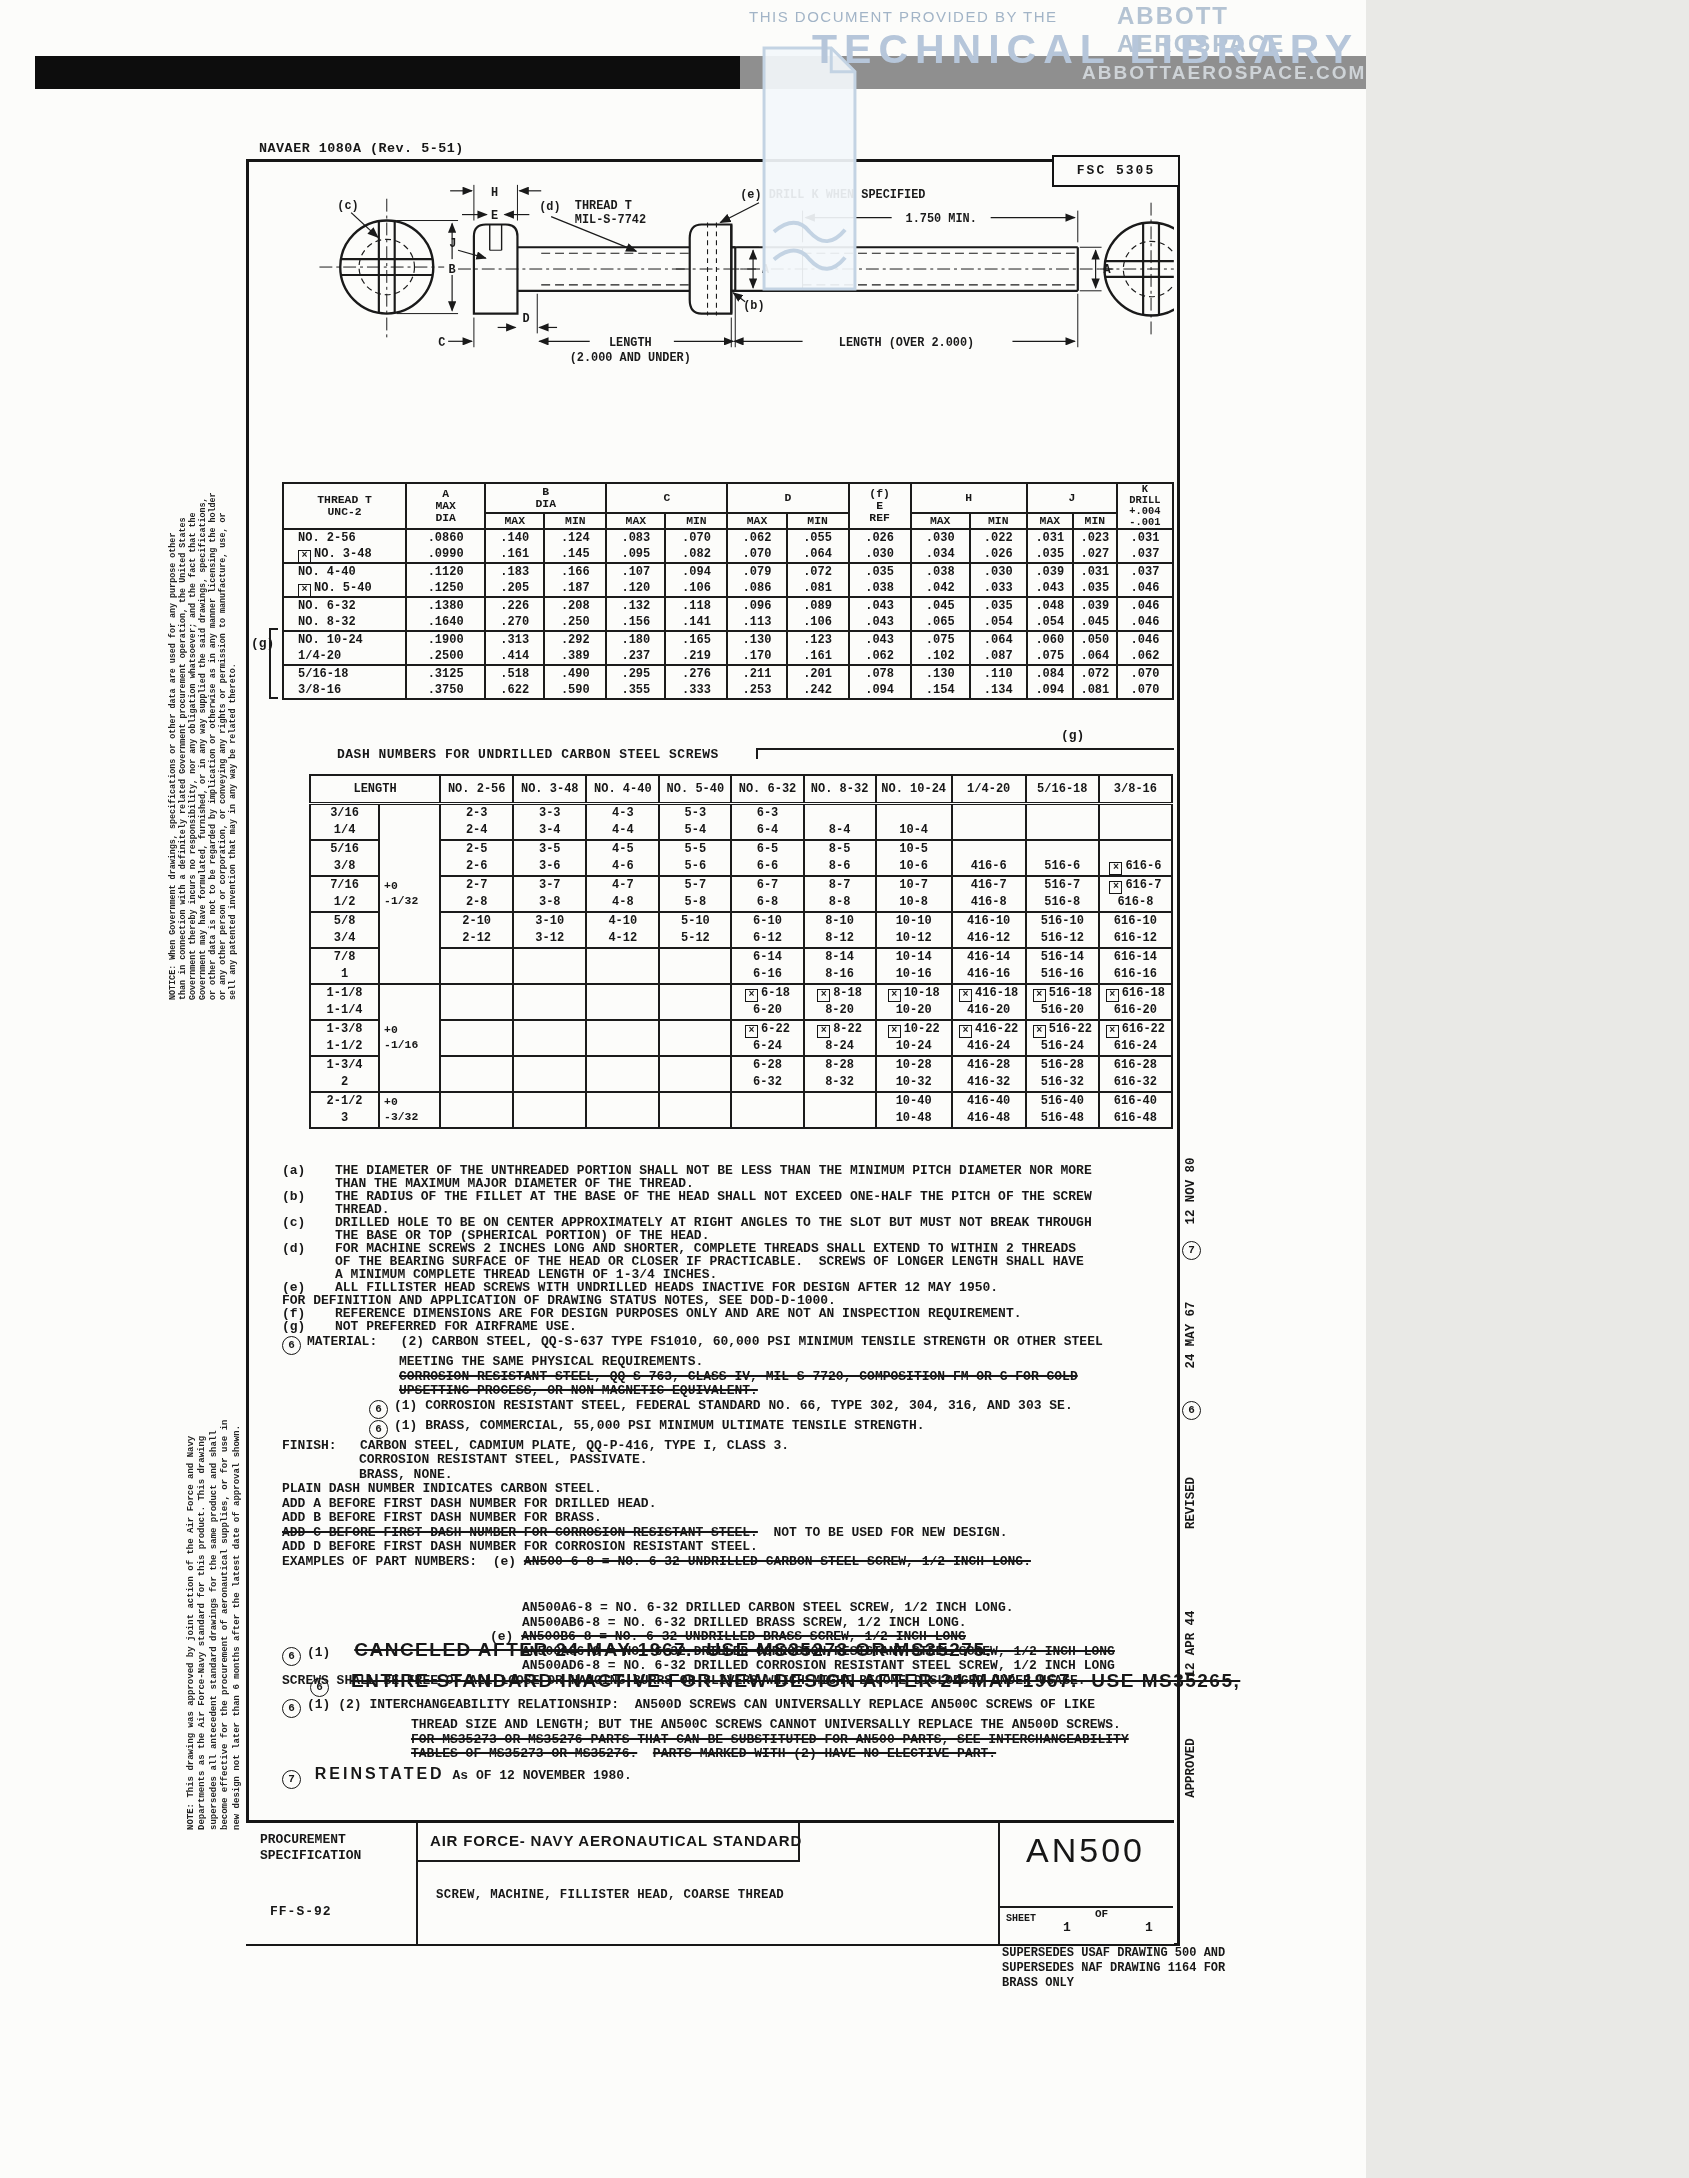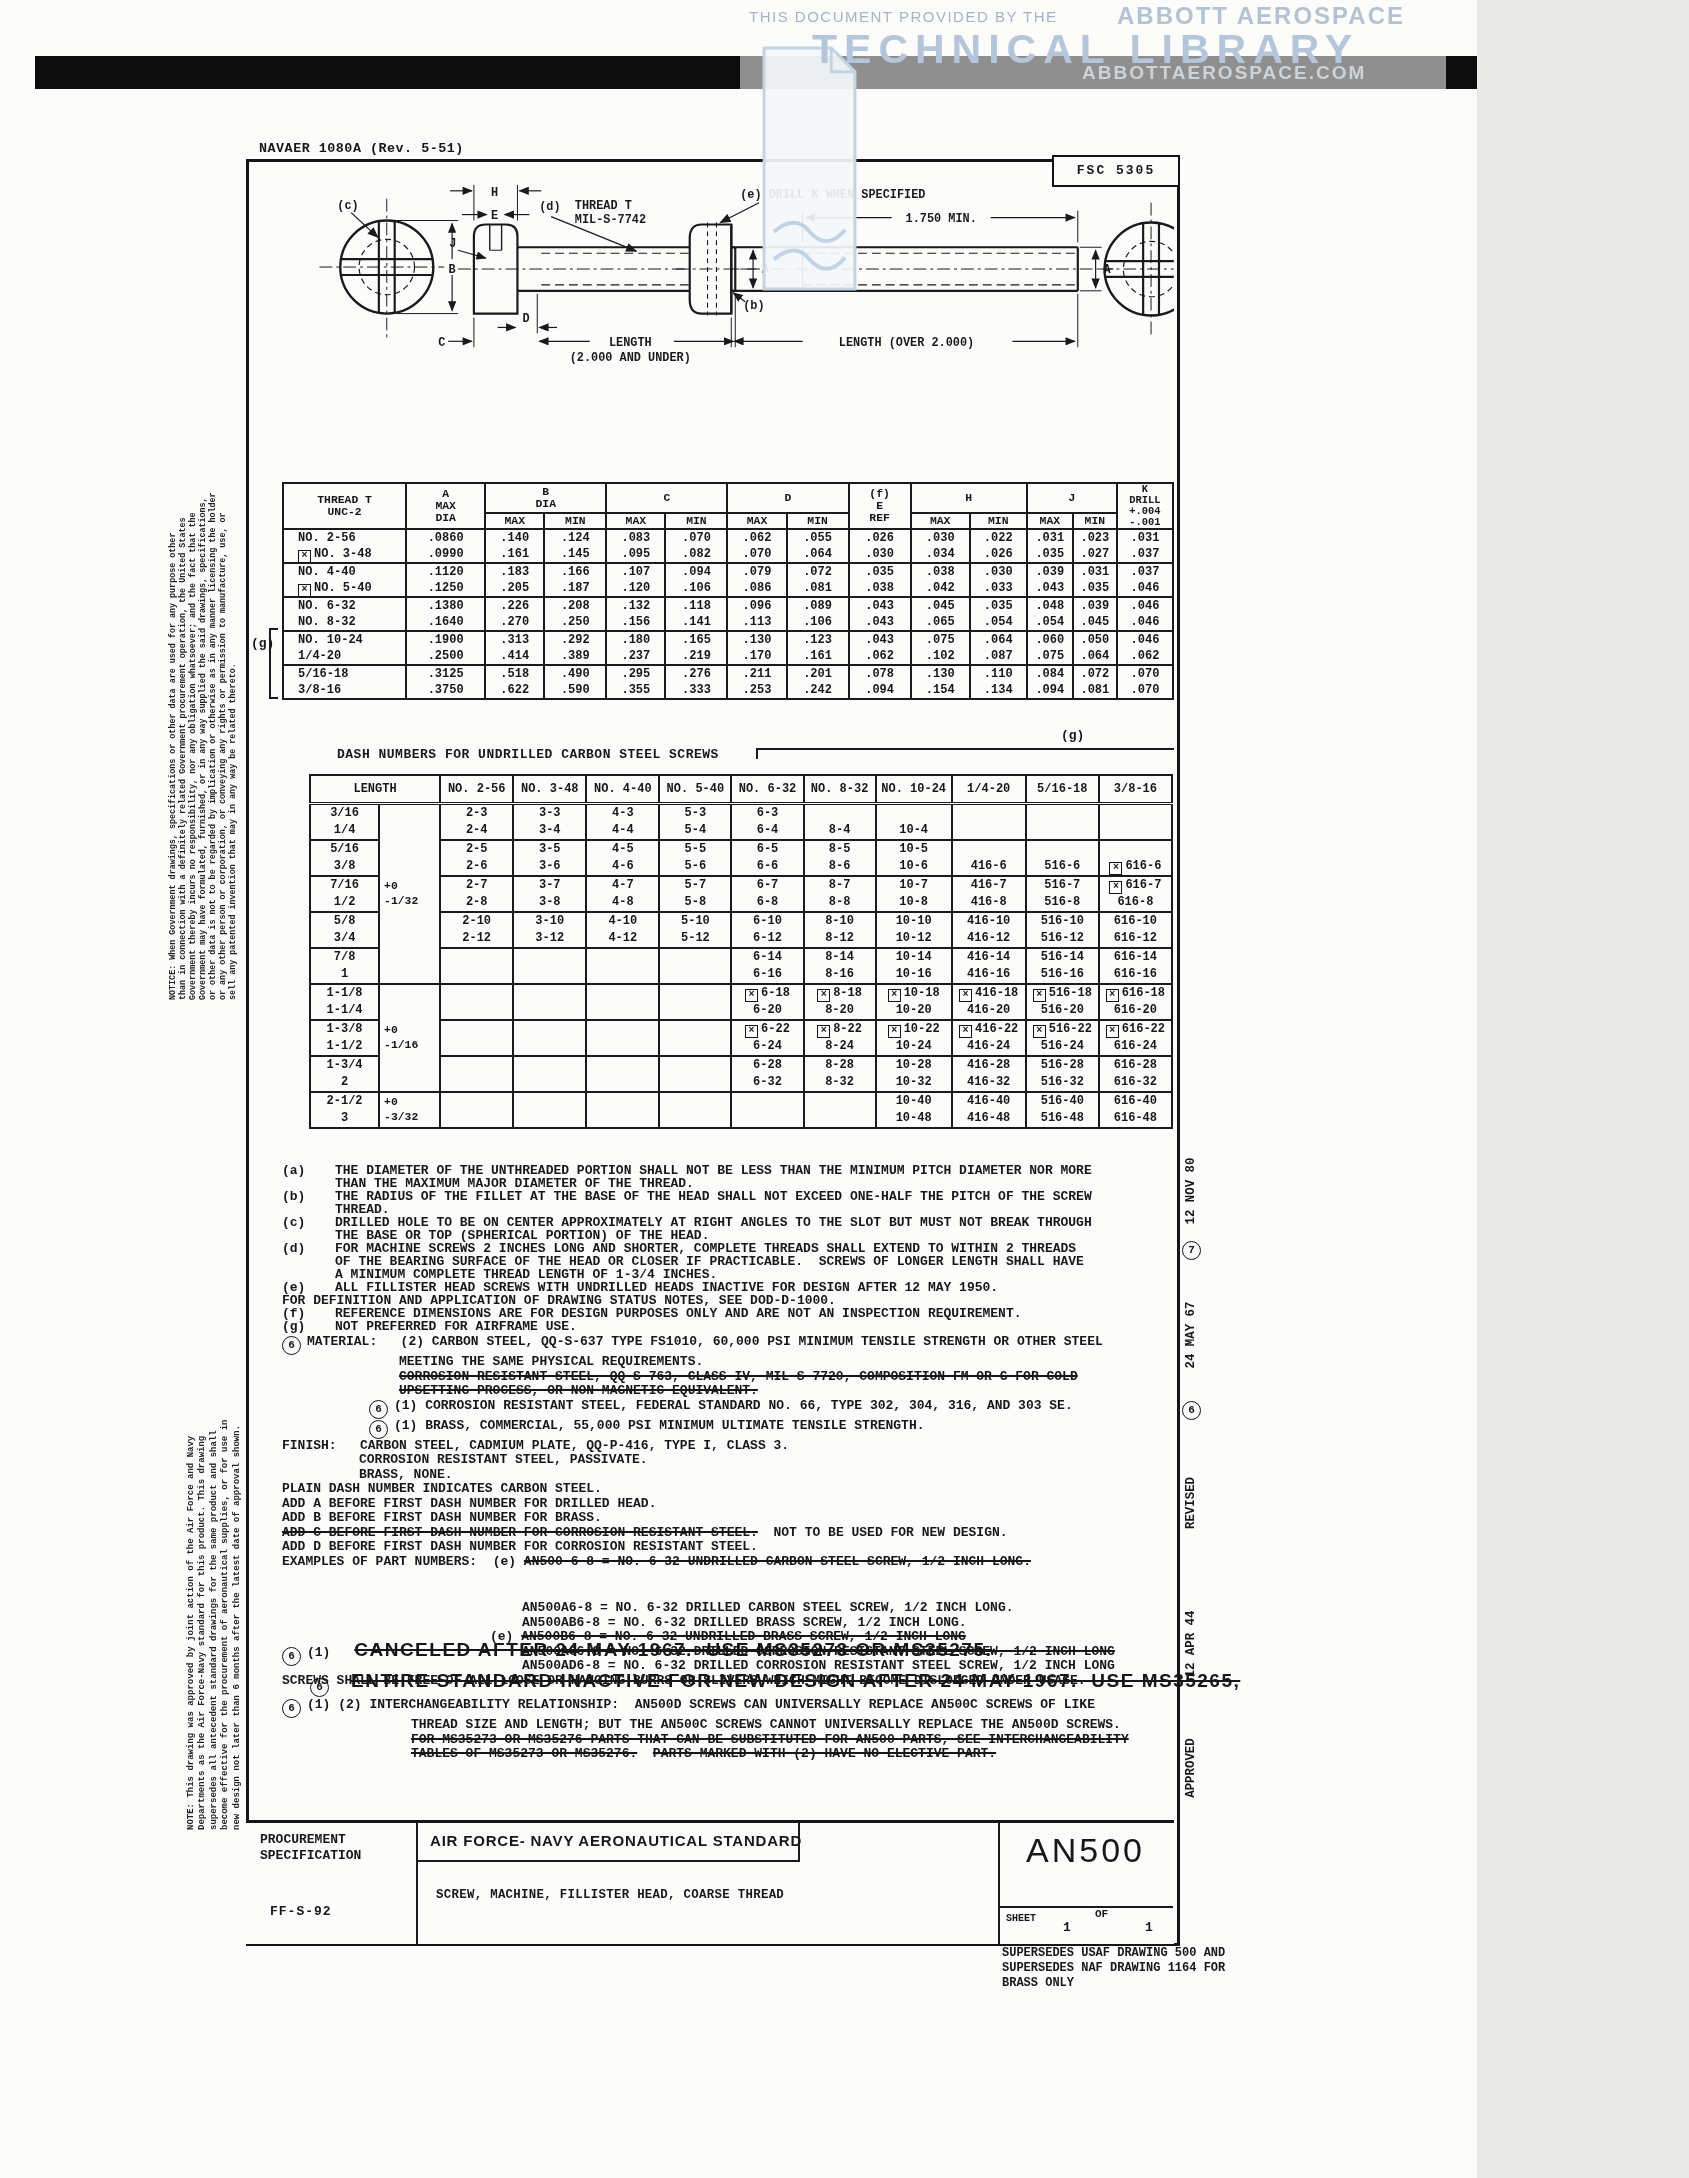--- a/index.html
+++ b/index.html
@@ -1,16 +1,16 @@
 <!DOCTYPE html>
 <html><head>
 <meta charset="utf-8">
 <style>
   html,body{margin:0;padding:0;background:#e9e9e6;}
-  .page{position:relative;width:1477px;height:2178px;background:#fcfcfa;overflow:hidden;
+  .page{position:relative;width:1366px;height:2178px;background:#fcfcfa;overflow:hidden;
         font-family:"Liberation Mono",monospace;color:#171717;}
   .abs{position:absolute;}
   
   .scanbar{left:35px;top:56px;width:1607px;height:33px;background:#0d0d0d;z-index:1;}
   .scanbar-grey{left:740px;top:56px;width:706px;height:33px;background:#8f8f8f;z-index:1;}
   .wm-provided{left:749px;top:8px;font:15px "Liberation Sans",sans-serif;color:#a2b4c7;letter-spacing:1.5px;z-index:2;}
   .wm-brand{left:1117px;top:2px;font:bold 24px "Liberation Sans",sans-serif;color:#b4c3d3;letter-spacing:2px;z-index:2;}
   .wm-library{left:812px;top:26px;font:bold 41px "Liberation Sans",sans-serif;color:#b6c6da;letter-spacing:7px;z-index:2;}
   .wm-url{left:1082px;top:62px;font:bold 19px "Liberation Sans",sans-serif;color:#ced3d7;letter-spacing:2px;z-index:3;}
   .wm-icon{left:760px;top:44px;z-index:2;}
@@ -1121,20 +1121,21 @@
       <div class="ln"><span class="seg">SCREWS SHALL BE FREE OF ALL LOOSE OR HANGING BURRS OR SLIVERS WHICH MIGHT BECOME DISLODGED UNDER USAGE.</span></div>
     </div>
 
   <div class="abs footerb" id="footerBlock">
       <div class="ln bigln"><span class="cn">6</span><span class="seg">(1) </span><span class="seg st big">CANCELED AFTER 24 MAY 1967.  USE MS35273 OR MS35275.</span></div>
       <div class="ln bigln" style="padding-left: 28px;"><span class="cn">6</span><span class="seg st big">ENTIRE STANDARD INACTIVE FOR NEW DESIGN AFTER 24 MAY 1967.  USE MS35265,</span></div>
       <div class="ln"><span class="cn">6</span><span class="seg">(1) (2) INTERCHANGEABILITY RELATIONSHIP:  AN500D SCREWS CAN UNIVERSALLY REPLACE AN500C SCREWS OF LIKE</span></div>
       <div class="ln" style="padding-left: 129px;"><span class="seg">THREAD SIZE AND LENGTH; BUT THE AN500C SCREWS CANNOT UNIVERSALLY REPLACE THE AN500D SCREWS.</span></div>
       <div class="ln" style="padding-left: 129px;"><span class="seg st">FOR MS35273 OR MS35276 PARTS THAT CAN BE SUBSTITUTED FOR AN500 PARTS, SEE INTERCHANGEABILITY</span></div>
       <div class="ln" style="padding-left: 129px;"><span class="seg st">TABLES OF MS35273 OR MS35276.</span><span class="seg">  </span><span class="seg st">PARTS MARKED WITH (2) HAVE NO ELECTIVE PART.</span></div>
+      <div class="ln"><span class="cn">7</span><span class="seg"> </span><span class="seg md">REINSTATED</span><span class="seg"> As OF 12 NOVEMBER 1980.</span></div>
     </div>
 
   <div class="abs titleblk">
     <div class="tb-v1"></div>
     <div class="tb-v2"></div>
     <div class="tb-strip"></div>
     <div class="tb-proc">
         <div>PROCUREMENT</div>
         <div>SPECIFICATION</div>
       </div>

